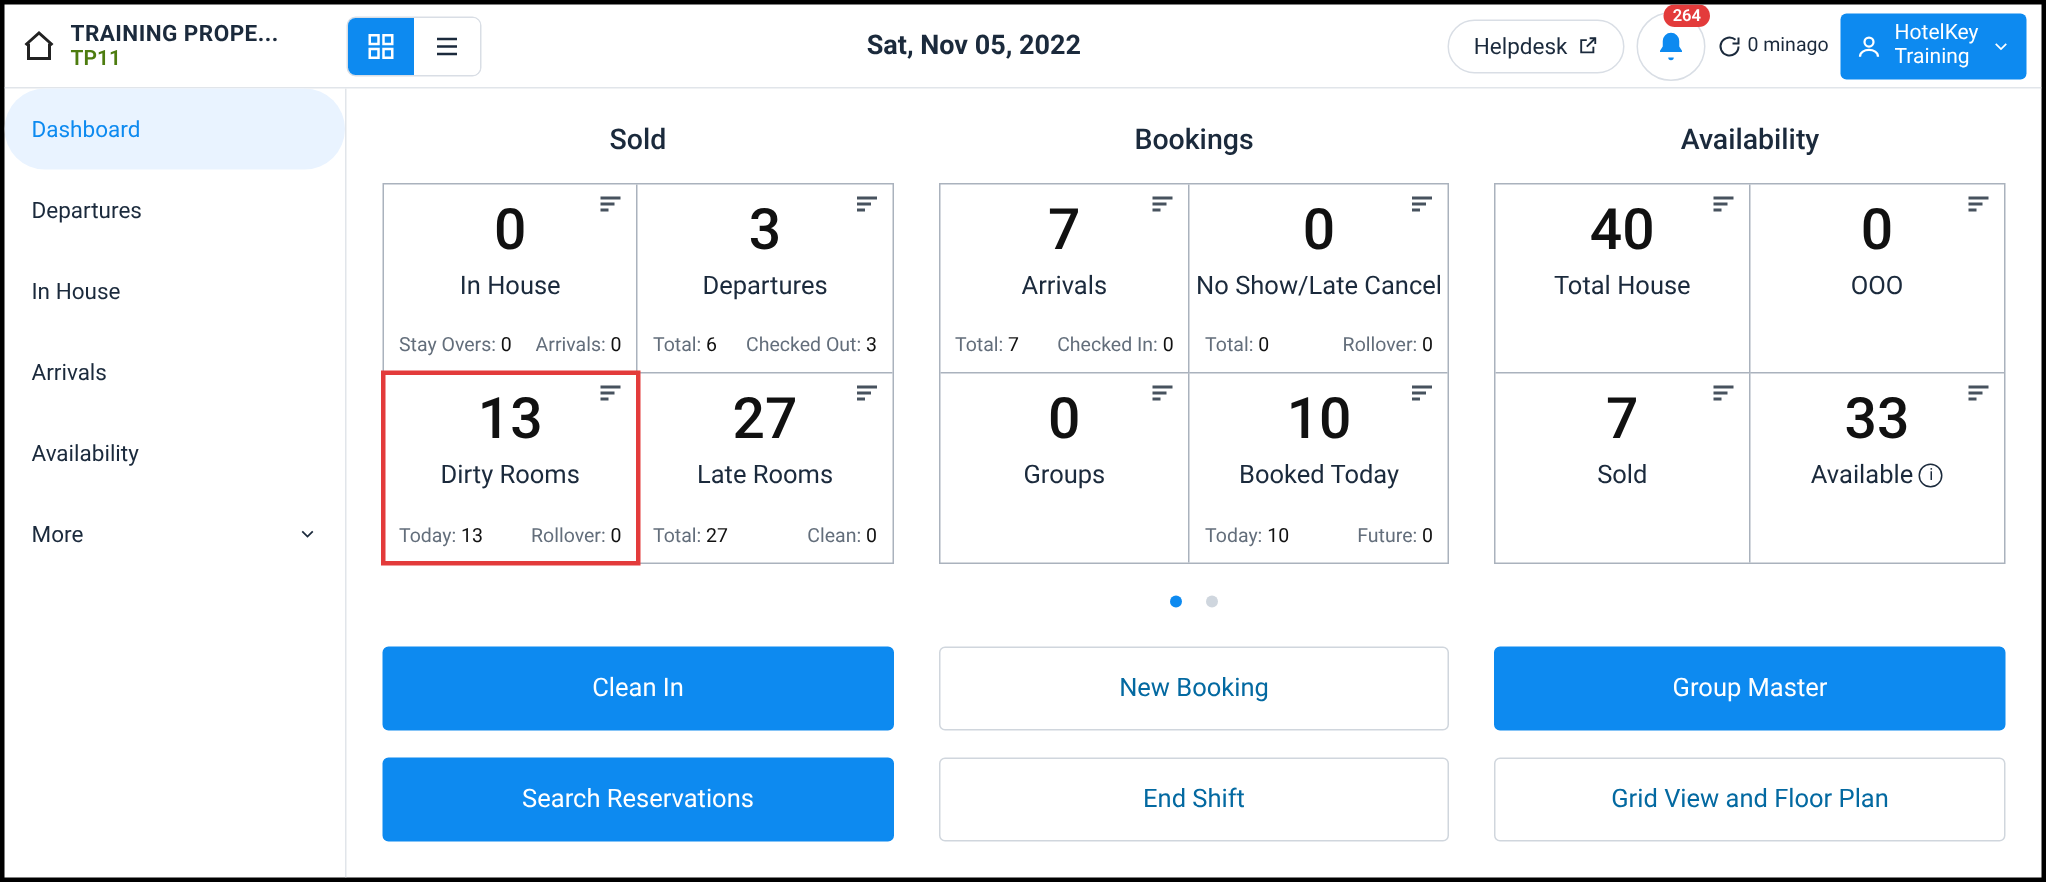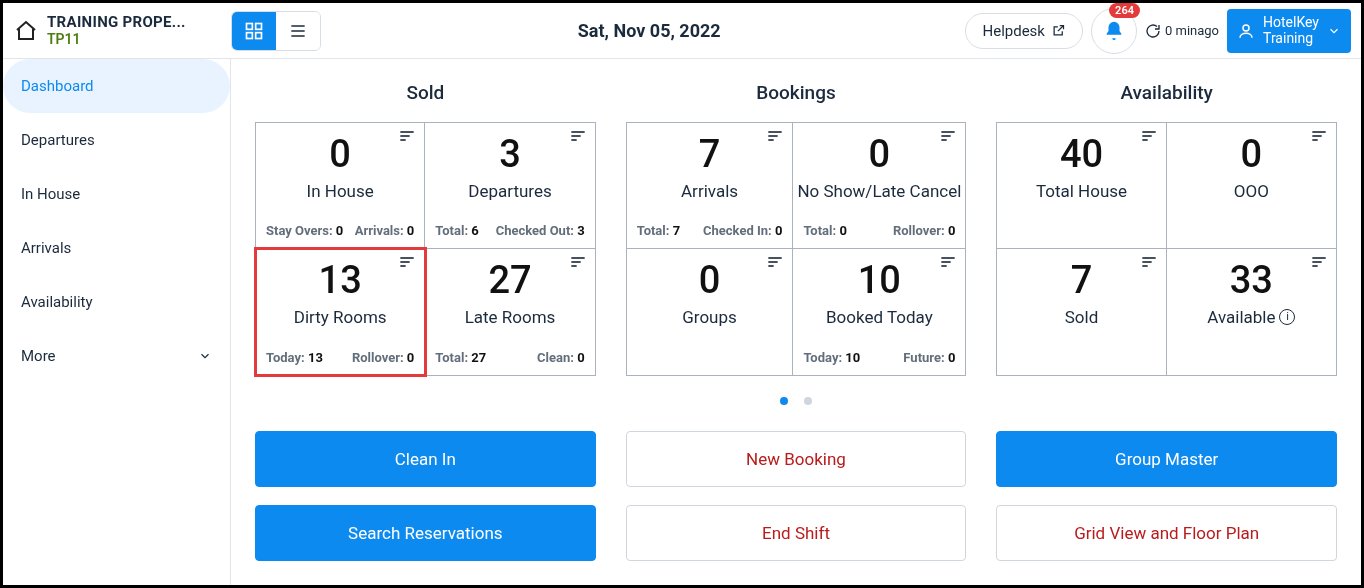--- a/index.html
+++ b/index.html
@@ -46,30 +46,30 @@
   .card-grid .card:nth-child(3), .card-grid .card:nth-child(4) { border-bottom: none; }
 
   .card.highlight { outline: 3px solid #e33b3b; outline-offset: -1px; }
 
   .sort-icon { position: absolute; top: 6px; right: 8px; color: #47525e; }
 
   .big { font-size: 38px; font-weight: 500; color: #111; line-height: 1.05; margin-top:2px; }
   .label { font-size: 17px; color: #1b2a3c; margin-top: 6px; white-space:nowrap; display:flex; align-items:center; gap:4px; }
   .info-circle { display:inline-flex; width:16px; height:16px; border:1.5px solid #1b2a3c; border-radius:50%; align-items:center; justify-content:center; font-size:11px; }
 
-  .card-foot { margin-top: auto; width: 100%; display: flex; justify-content: space-between; font-size: 13px; color: #636e7b; padding: 4px 6px 6px 6px; font-weight: bold; }
+  .card-foot { margin-top: auto; width: 100%; display: flex; justify-content: space-between; font-size: 13px; color: #636e7b; padding: 4px 6px 6px 6px; }
   .card-foot .v { color:#111; }
 
   
   .dots { text-align:center; margin-top: 14px; }
   .dot { display:inline-block; width:8px; height:8px; border-radius:50%; background:#cfd6de; margin:0 6px; }
   .dot.active { background:#0d8af0; }
 
   .btn-row { display:flex; gap:30px; margin-top: 22px; }
-  .big-btn { flex:1; height: 56px; border-radius:4px; border:1px solid #d0d6dd; background:#fff; color:#b91c1c; font-size:17px; display:flex; align-items:center; justify-content:center; cursor:pointer; }
+  .big-btn { flex:1; height: 56px; border-radius:4px; border:1px solid #d0d6dd; background:#fff; color:#0369a1; font-size:17px; display:flex; align-items:center; justify-content:center; cursor:pointer; }
   .big-btn.primary { background:#0d8af0; color:#fff; border-color:#0d8af0; }
 
   svg { display:block; }
 </style>
 </head>
 <body>
 
 <div class="header">
   <div class="hdr-prop">
     <span class="home-icon">

